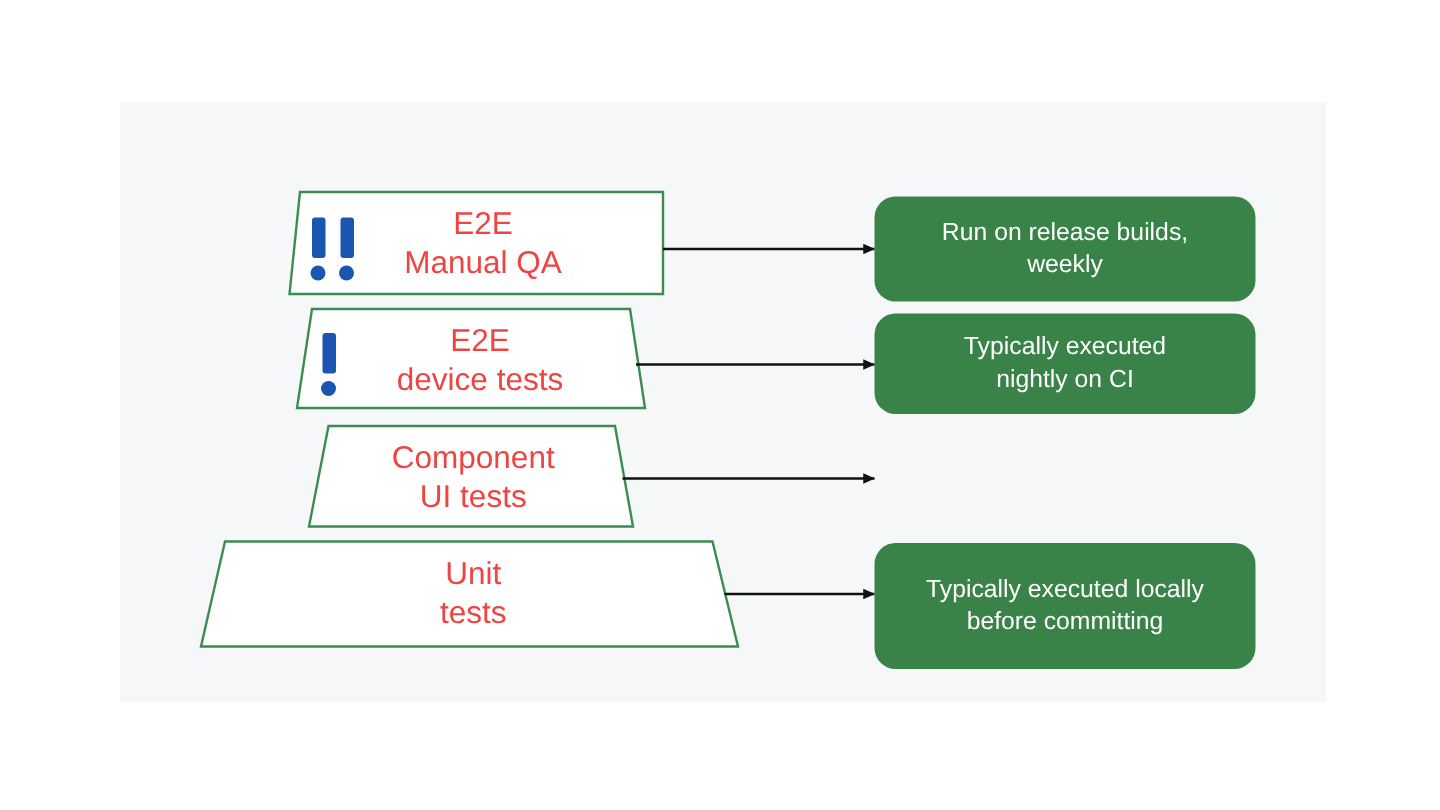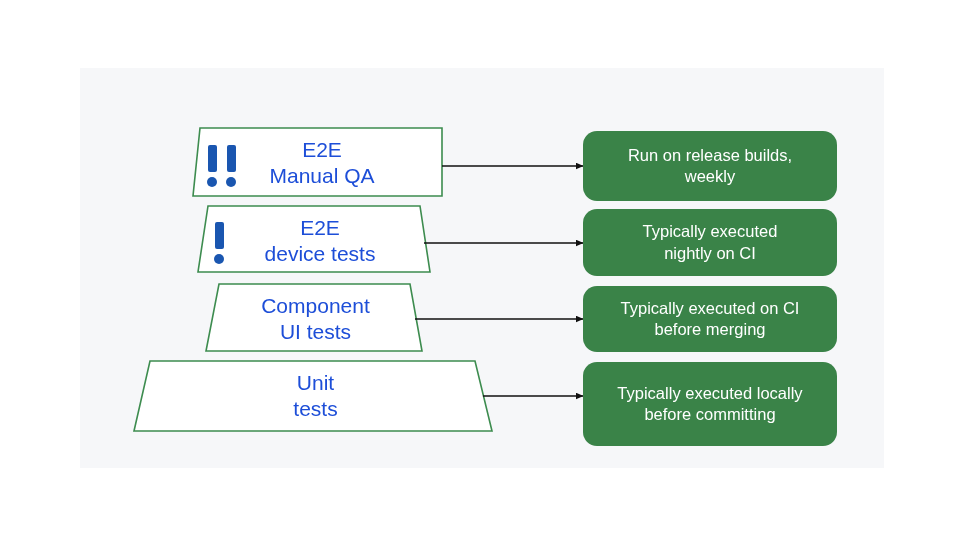--- a/index.html
+++ b/index.html
@@ -32,21 +32,21 @@
     position: absolute;
     left: 0;
     top: 0;
     width: 960px;
     height: 540px;
     pointer-events: none;
   }
   .level-label {
     position: absolute;
     text-align: center;
-    color: #1d4ed8;
+    color: #ef4444;
     line-height: 1.22;
     font-size: 21px;
     white-space: pre-line;
     pointer-events: none;
   }
   
   .callout {
     position: absolute;
     left: 583px;
     width: 254px;
@@ -149,18 +149,16 @@
 device tests</div>
   <div class="level-label" style="left:228px; top:293px; width:175px;">Component
 UI tests</div>
   <div class="level-label" style="left:228px; top:370px; width:175px;">Unit
 tests</div>
 
   <div class="callout" id="callout-1">Typically executed
 nightly on CI</div>
   <div class="callout" id="callout-0">Run on release builds,
 weekly</div>
-  <div class="callout" id="callout-2">Typically executed on CI
-before merging</div>
   <div class="callout" id="callout-3">Typically executed locally
 before committing</div>
 
 </div>
 
 </body></html>

